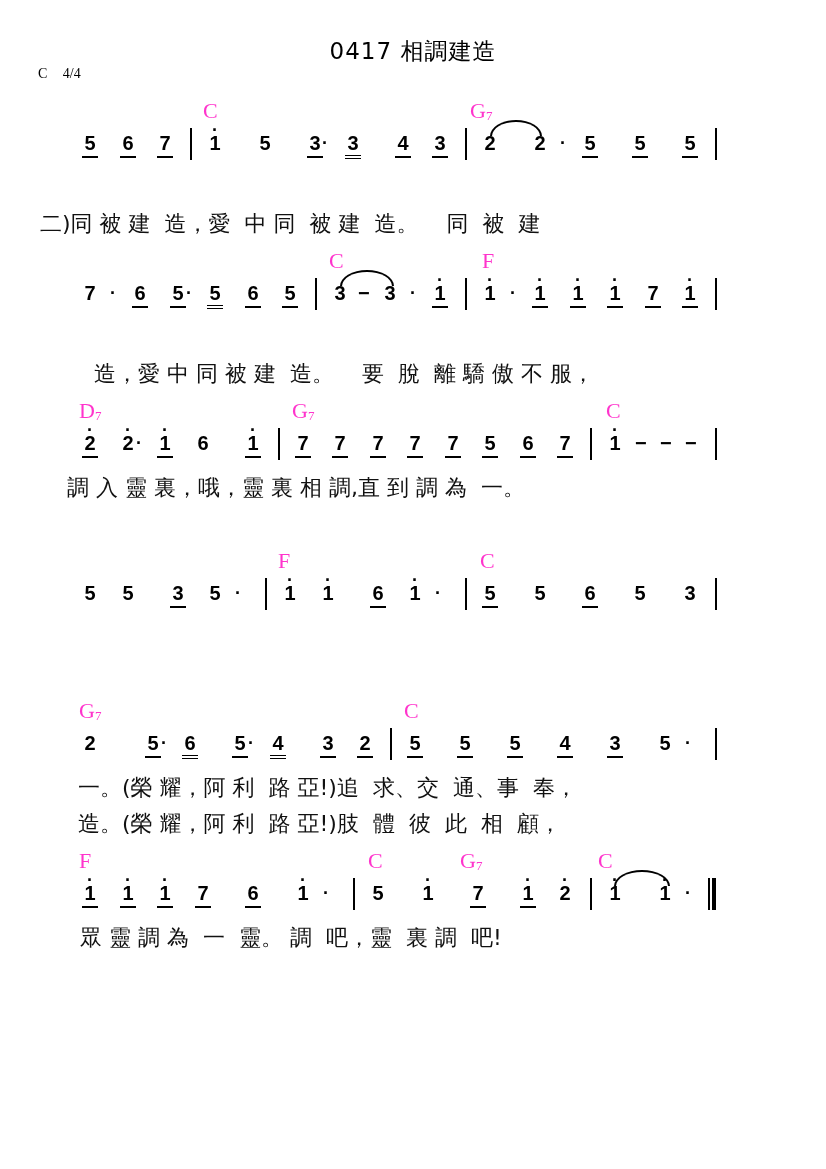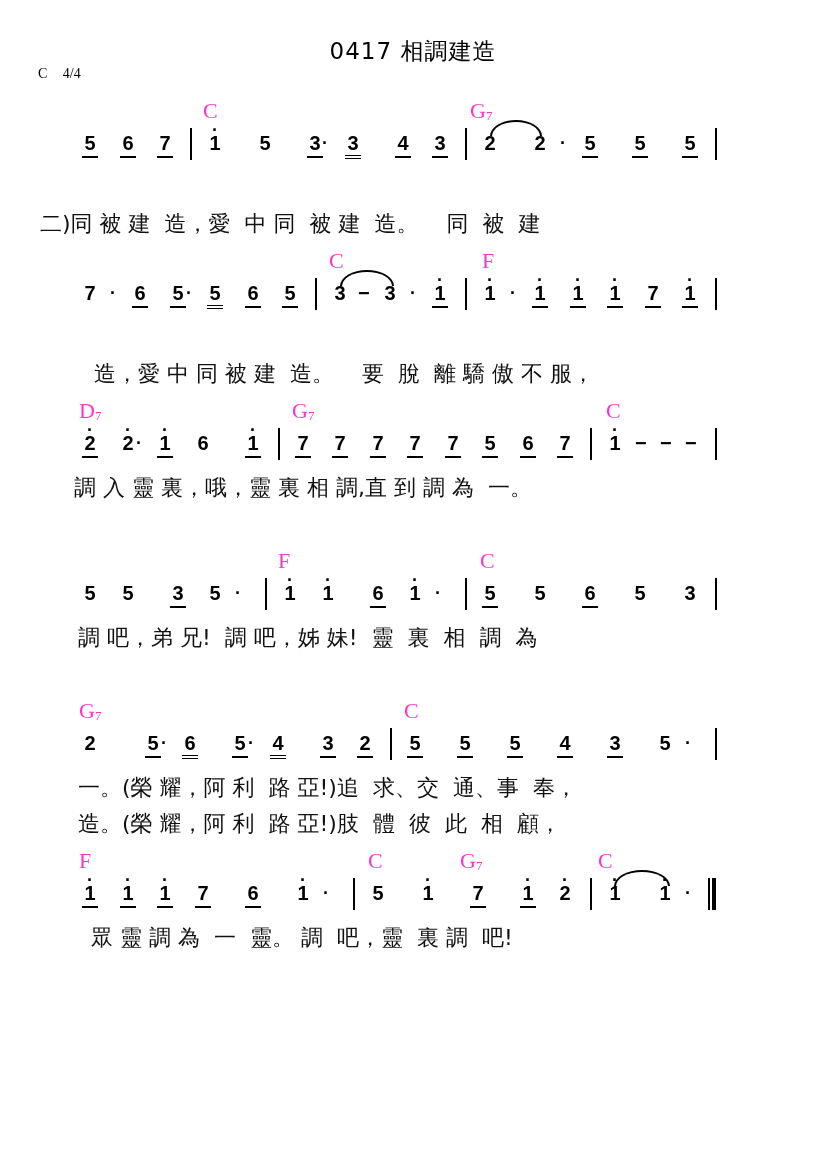--- a/index.html
+++ b/index.html
@@ -120,21 +120,21 @@
   <div class="note u1" style="left:482px;">5</div>
   <div class="note u1" style="left:520px;">6</div>
   <div class="note u1" style="left:557px;">7</div>
   <div class="bar" style="left:590px;"></div>
   <div class="note" style="left:607px;"><span class="hi">·</span>1</div>
   <div class="dash" style="left:635px;">−</div>
   <div class="dash" style="left:660px;">−</div>
   <div class="dash" style="left:685px;">−</div>
   <div class="bar" style="left:715px;"></div>
 
-  <div class="lyric l1" style="left:74px;text-align:center;">調 入 靈 裏，哦，靈 裏 相 調,直 到 調 為  一。</div>
+  <div class="lyric l1" style="left:67px;text-align:center;">調 入 靈 裏，哦，靈 裏 相 調,直 到 調 為  一。</div>
 </div>
 
 <div class="system" style="top:548px;">
   <div class="chord" style="left:278px;"><span>F</span></div>
   <div class="chord" style="left:480px;"><span>C</span></div>
 
   <div class="note" style="left:82px;">5</div>
   <div class="note" style="left:120px;">5</div>
   <div class="note u1" style="left:170px;">3</div>
   <div class="note" style="left:207px;">5</div>
@@ -146,21 +146,20 @@
   <div class="note" style="left:407px;"><span class="hi">·</span>1</div>
   <div class="dot" style="left:435px;">·</div>
   <div class="bar" style="left:465px;"></div>
   <div class="note u1" style="left:482px;">5</div>
   <div class="note" style="left:532px;">5</div>
   <div class="note u1" style="left:582px;">6</div>
   <div class="note" style="left:632px;">5</div>
   <div class="note" style="left:682px;">3</div>
   <div class="bar" style="left:715px;"></div>
 
-  <div class="lyric l1" style="left:78px;">調 吧，弟 兄!  調 吧，姊 妹!  靈  裏  相  調  為</div>
 </div>
 
 <div class="system" style="top:698px;">
   <div class="chord" style="left:79px;"><span>G</span><sub>7</sub></div>
   <div class="chord" style="left:404px;"><span>C</span></div>
 
   <div class="note" style="left:82px;">2</div>
   <div class="note u1" style="left:145px;">5</div>
   <div class="dot" style="left:161px;">·</div>
   <div class="note u2" style="left:182px;">6</div>
@@ -202,14 +201,14 @@
   <div class="note u1" style="left:470px;">7</div>
   <div class="note u1" style="left:520px;"><span class="hi">·</span>1</div>
   <div class="note" style="left:557px;"><span class="hi">·</span>2</div>
   <div class="bar" style="left:590px;"></div>
   <div class="tie" style="left:614px; width:52px;"></div>
   <div class="note" style="left:607px;"><span class="hi">·</span>1</div>
   <div class="note" style="left:657px;"><span class="hi">·</span>1</div>
   <div class="dot" style="left:685px;">·</div>
   <div class="dbar" style="left:708px;"></div>
 
-  <div class="lyric l1" style="left:91px;">眾 靈 調 為  一  靈。 調  吧，靈  裏 調  吧!</div>
+  <div class="lyric l1" style="left:80px;">眾 靈 調 為  一  靈。 調  吧，靈  裏 調  吧!</div>
 </div>
 
 </body></html>

